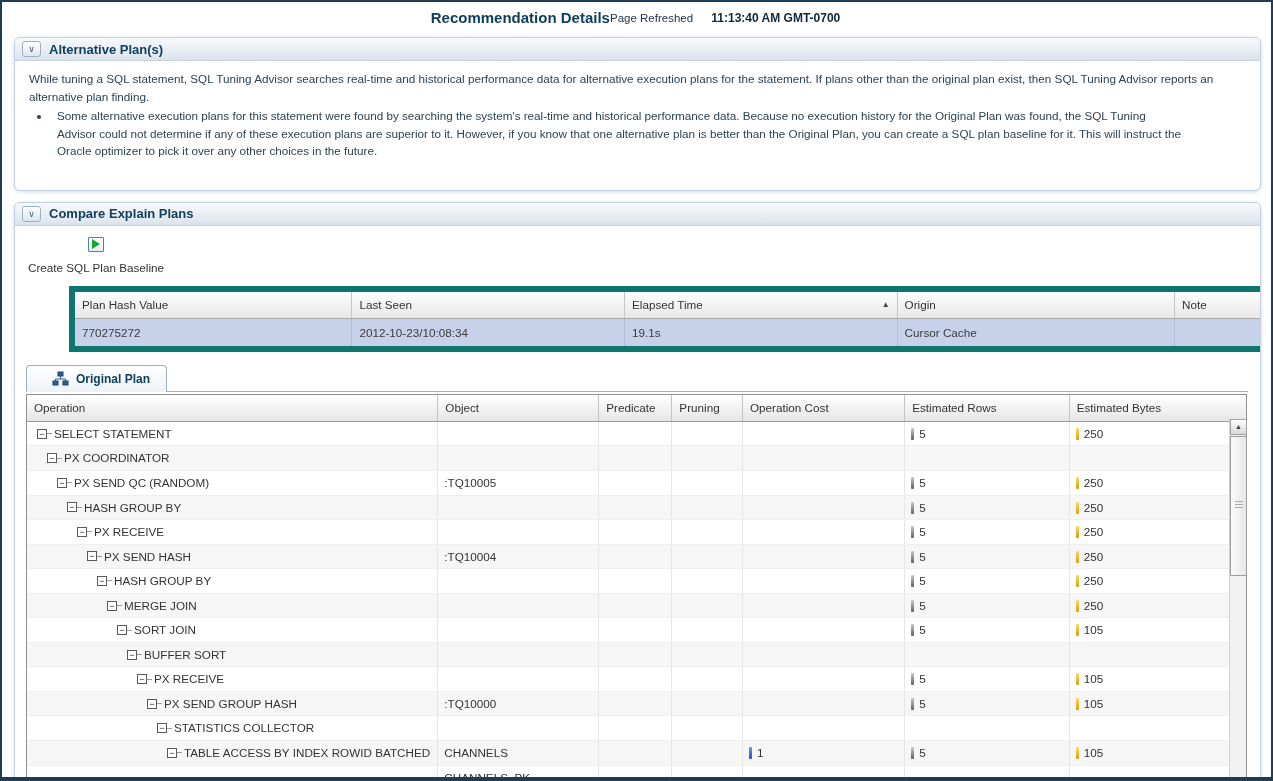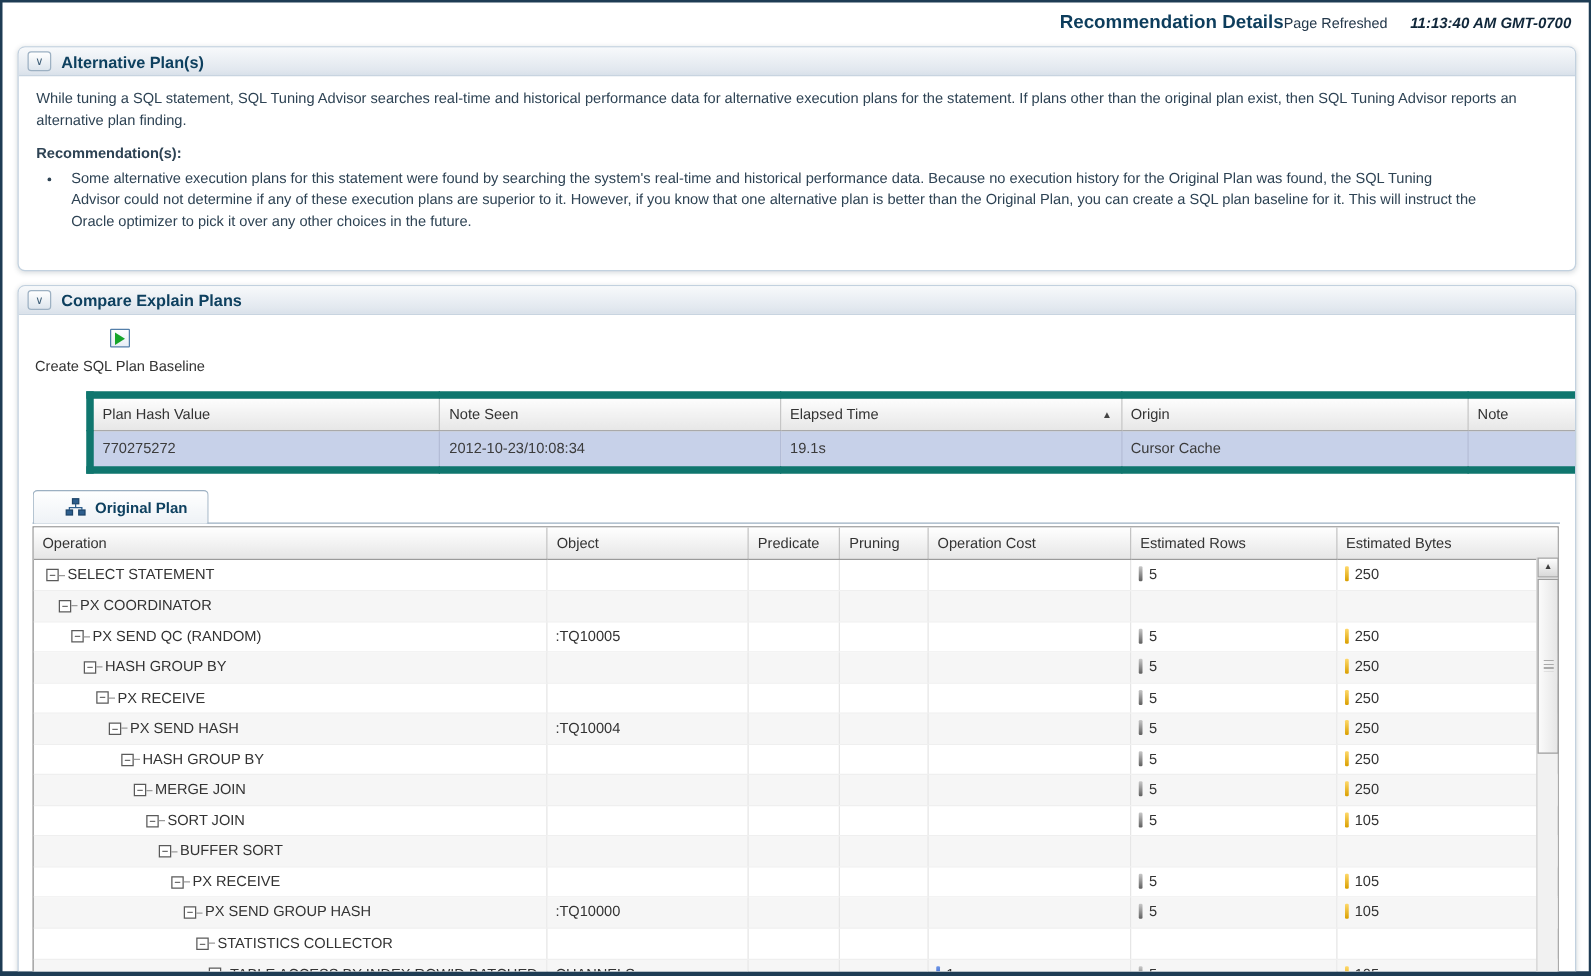--- a/index.html
+++ b/index.html
@@ -6,26 +6,26 @@
   html,body { width: 1273px; height: 781px; overflow: hidden; }
   body {
     font-family: "Liberation Sans", "DejaVu Sans", sans-serif;
     background: #ffffff;
     border: 2px solid #1e3c54;
     border-bottom-width: 4px;
     color: #333;
   }
   
   .page-header {
-    display: flex; justify-content: flex-end; align-items: center;
+    display: flex; justify-content: center; align-items: center;
     padding: 7px 14px 5px 12px;
   }
   .page-title { font-size: 15px; font-weight: bold; color: #0d3d5c; }
   .refresh { font-size: 11.5px; color: #23374a; }
-  .refresh b { color: #10273a; margin-left: 15px; font-size: 12px; font-style: italic; }
+  .refresh b { color: #10273a; margin-left: 15px; font-size: 12px; }
   .content { padding: 6px 10px 0 12px; }
 
   
   .panel {
     border: 1px solid #c2d1df; border-radius: 6px; background: #fff;
     box-shadow: 0 1px 4px rgba(40,60,80,.18);
     margin-bottom: 11px; overflow: hidden;
   }
   .panel-header {
     height: 23px; display: flex; align-items: center; gap: 8px;
@@ -154,21 +154,20 @@
 
 <div class="content">
 
   <div class="panel">
     <div class="panel-header">
       <div class="collapse-btn">∨</div>
       <div class="panel-title">Alternative Plan(s)</div>
     </div>
     <div class="panel-body">
       <div style="max-width:1212px;">While tuning a SQL statement, SQL Tuning Advisor searches real-time and historical performance data for alternative execution plans for the statement. If plans other than the original plan exist, then SQL Tuning Advisor reports an alternative plan finding.</div>
-      <div class="rec-label">Recommendation(s):</div>
       <ul class="rec-list">
         <li>Some alternative execution plans for this statement were found by searching the system's real-time and historical performance data.  Because no execution history for the Original Plan was found, the SQL Tuning Advisor could not determine if any of these execution plans are superior to it.  However, if you know that one alternative plan is better than the Original Plan, you can create a SQL plan baseline for it. This will instruct the Oracle optimizer to pick it over any other choices in the future.</li>
       </ul>
     </div>
   </div>
 
   <div class="panel">
     <div class="panel-header">
       <div class="collapse-btn">∨</div>
       <div class="panel-title">Compare Explain Plans</div>
@@ -186,21 +185,21 @@
         <colgroup>
             <col style="width:23%">
             <col style="width:22.4%">
             <col style="width:22.4%">
             <col style="width:22.8%">
             <col style="width:9.4%">
           </colgroup>
         <thead>
           <tr>
             <th>Plan Hash Value</th>
-            <th>Note Seen</th>
+            <th>Last Seen</th>
             <th><span>Elapsed Time</span><span class="sort-arrow">▲</span></th>
             <th>Origin</th>
             <th style="border-right:none">Note</th>
           </tr>
         </thead>
         <tbody>
           <tr>
             <td>770275272</td>
             <td>2012-10-23/10:08:34</td>
             <td>19.1s</td>

